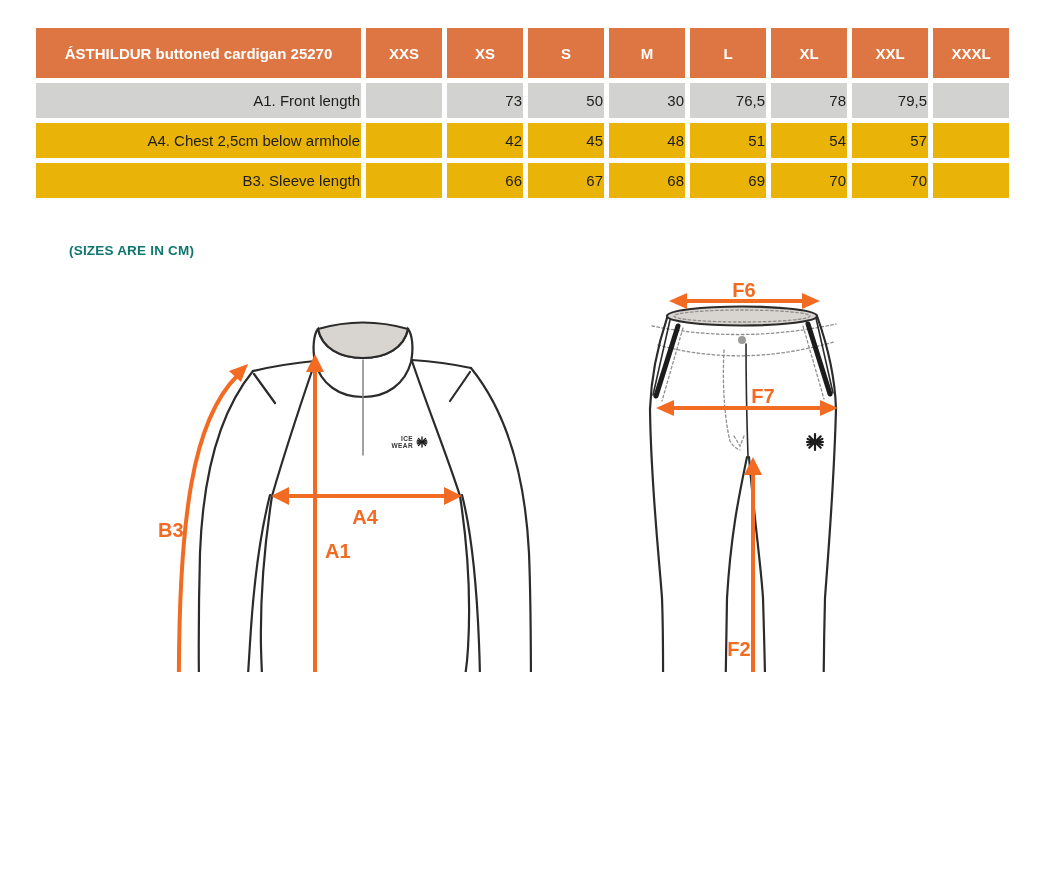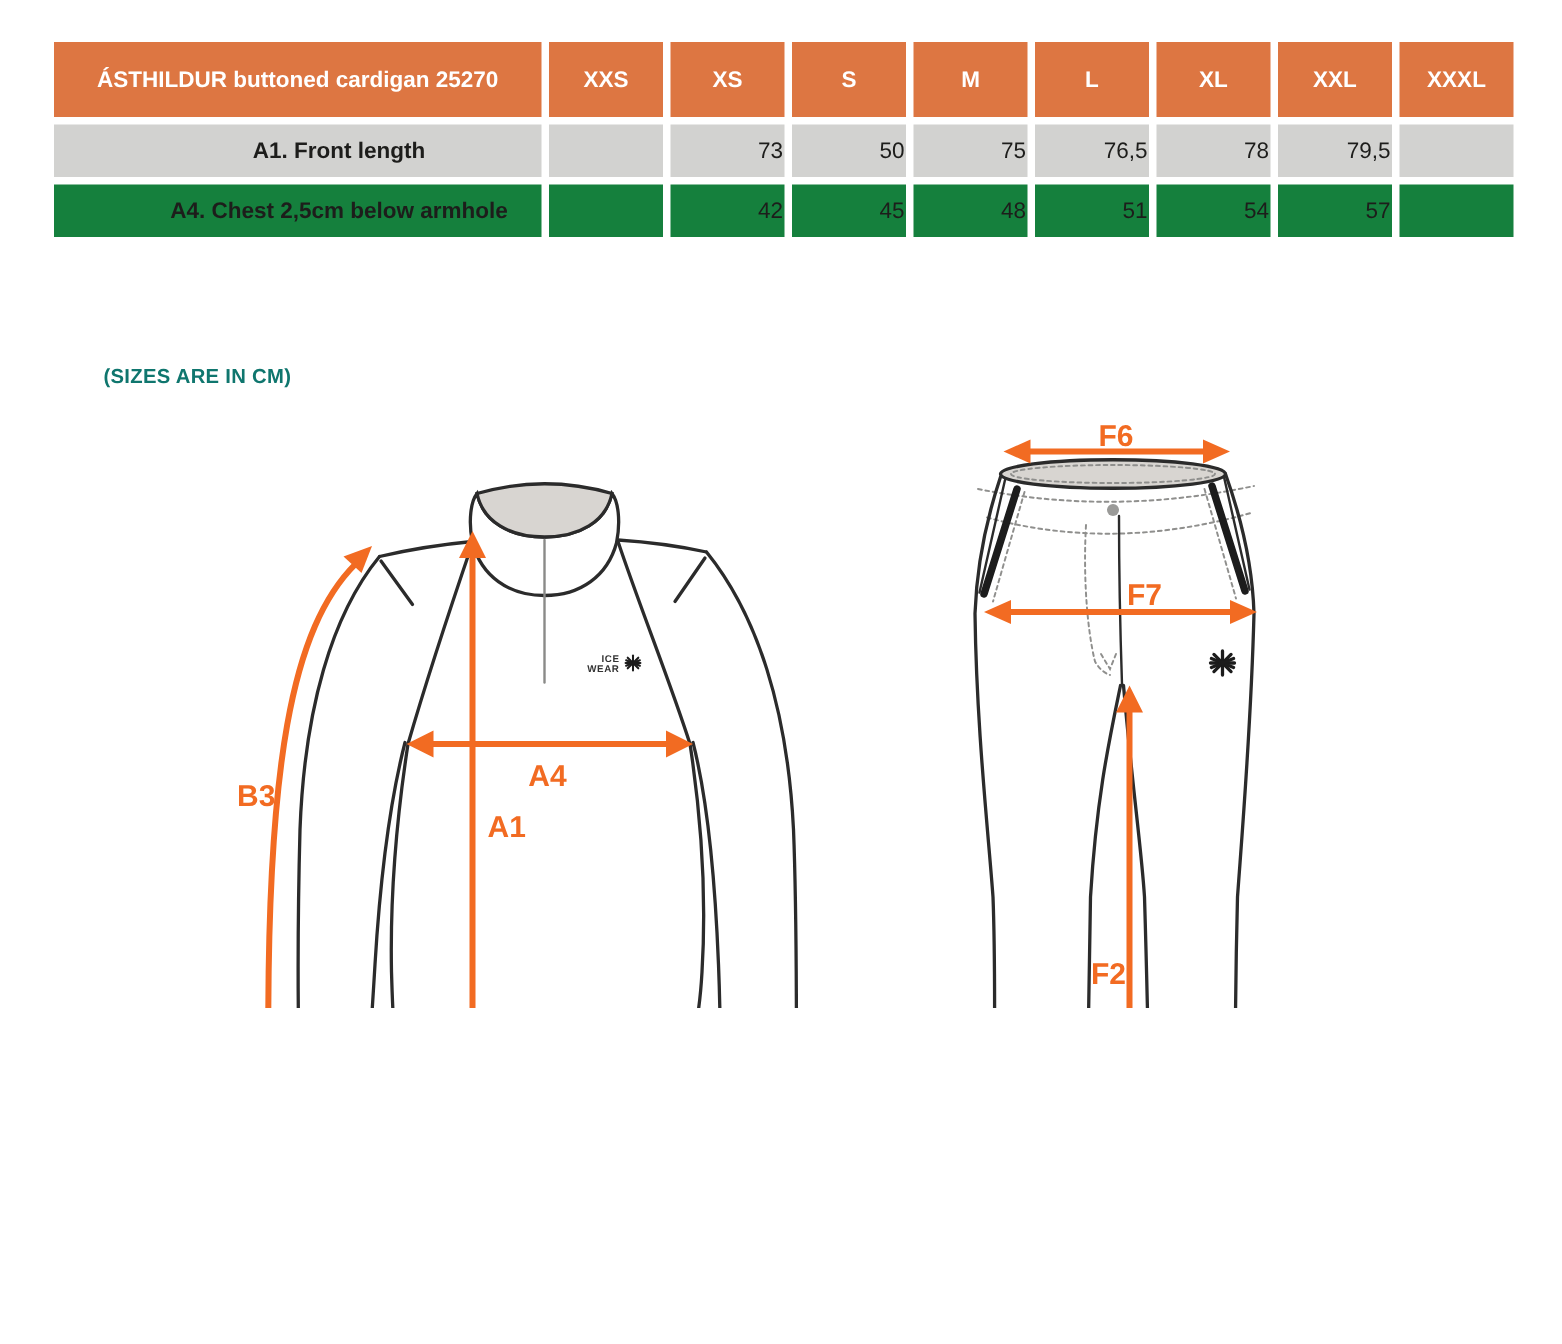--- a/index.html
+++ b/index.html
@@ -7,22 +7,22 @@
         font-family:"Liberation Sans",sans-serif;}
   
   table.size-table{position:absolute;left:31px;top:23px;width:983px;
         border-collapse:separate;border-spacing:5px;table-layout:fixed;}
   .size-table th,.size-table td{font-size:15px;overflow:hidden;white-space:nowrap;}
   .size-table thead th{background:#DD7642;color:#ffffff;font-weight:bold;
         height:48px;text-align:center;}
   .size-table tbody td,.size-table tbody th{height:33px;text-align:right;
         color:#1d1d1b;font-weight:normal;}
   .size-table tbody tr.dark  td,.size-table tbody tr.dark  th{background:#D2D2D0;}
-  .size-table tbody tr.light td,.size-table tbody tr.light th{background:#15803d;}
-  .size-table .label-cell{text-align:center;padding-left:56px;font-weight:bold;}
+  .size-table tbody tr.light td,.size-table tbody tr.light th{background:#eab308;}
+  .size-table .label-cell{text-align:right;padding-left:56px;}
   
   .sizes-note{position:absolute;left:69px;top:243px;color:#0f766e;
         font-size:13.5px;font-weight:bold;letter-spacing:.2px;}
   
   svg{position:absolute;}
   svg text{font-family:"Liberation Sans",sans-serif;}
   .garment{fill:none;stroke:#2b2b2b;stroke-width:2.2;stroke-linecap:round;stroke-linejoin:round;}
   .thin{fill:none;stroke:#2b2b2b;stroke-width:1.6;stroke-linecap:round;}
   .dotted{fill:none;stroke:#8f8f8d;stroke-width:1.3;stroke-dasharray:2.5 2.5;stroke-linecap:round;}
   .grayfill{fill:#D8D5D1;stroke:#2b2b2b;stroke-width:2.2;}
@@ -62,35 +62,46 @@
         <th>XXL</th>
         <th>XXXL</th>
       </tr>
     </thead>
     <tbody>
       <tr class="dark">
         <td class="label-cell">A1. Front length</td>
         <td></td>
         <td>73</td>
         <td>50</td>
-        <td>75</td>
+        <td>30</td>
         <td>76,5</td>
         <td>78</td>
         <td>79,5</td>
         <td></td>
       </tr>
       <tr class="light">
         <td class="label-cell">A4. Chest 2,5cm below armhole</td>
         <td></td>
         <td>42</td>
         <td>45</td>
         <td>48</td>
         <td>51</td>
         <td>54</td>
         <td>57</td>
+        <td></td>
+      </tr>
+      <tr class="light">
+        <td class="label-cell">B3. Sleeve length</td>
+        <td></td>
+        <td>66</td>
+        <td>67</td>
+        <td>68</td>
+        <td>69</td>
+        <td>70</td>
+        <td>70</td>
         <td></td>
       </tr>
     </tbody>
   </table>
 
   <div class="sizes-note">(SIZES ARE IN CM)</div>
 
   <svg style="left:155px;top:298px;" width="420" height="470" viewBox="0 0 420 470">
     <g>
 

